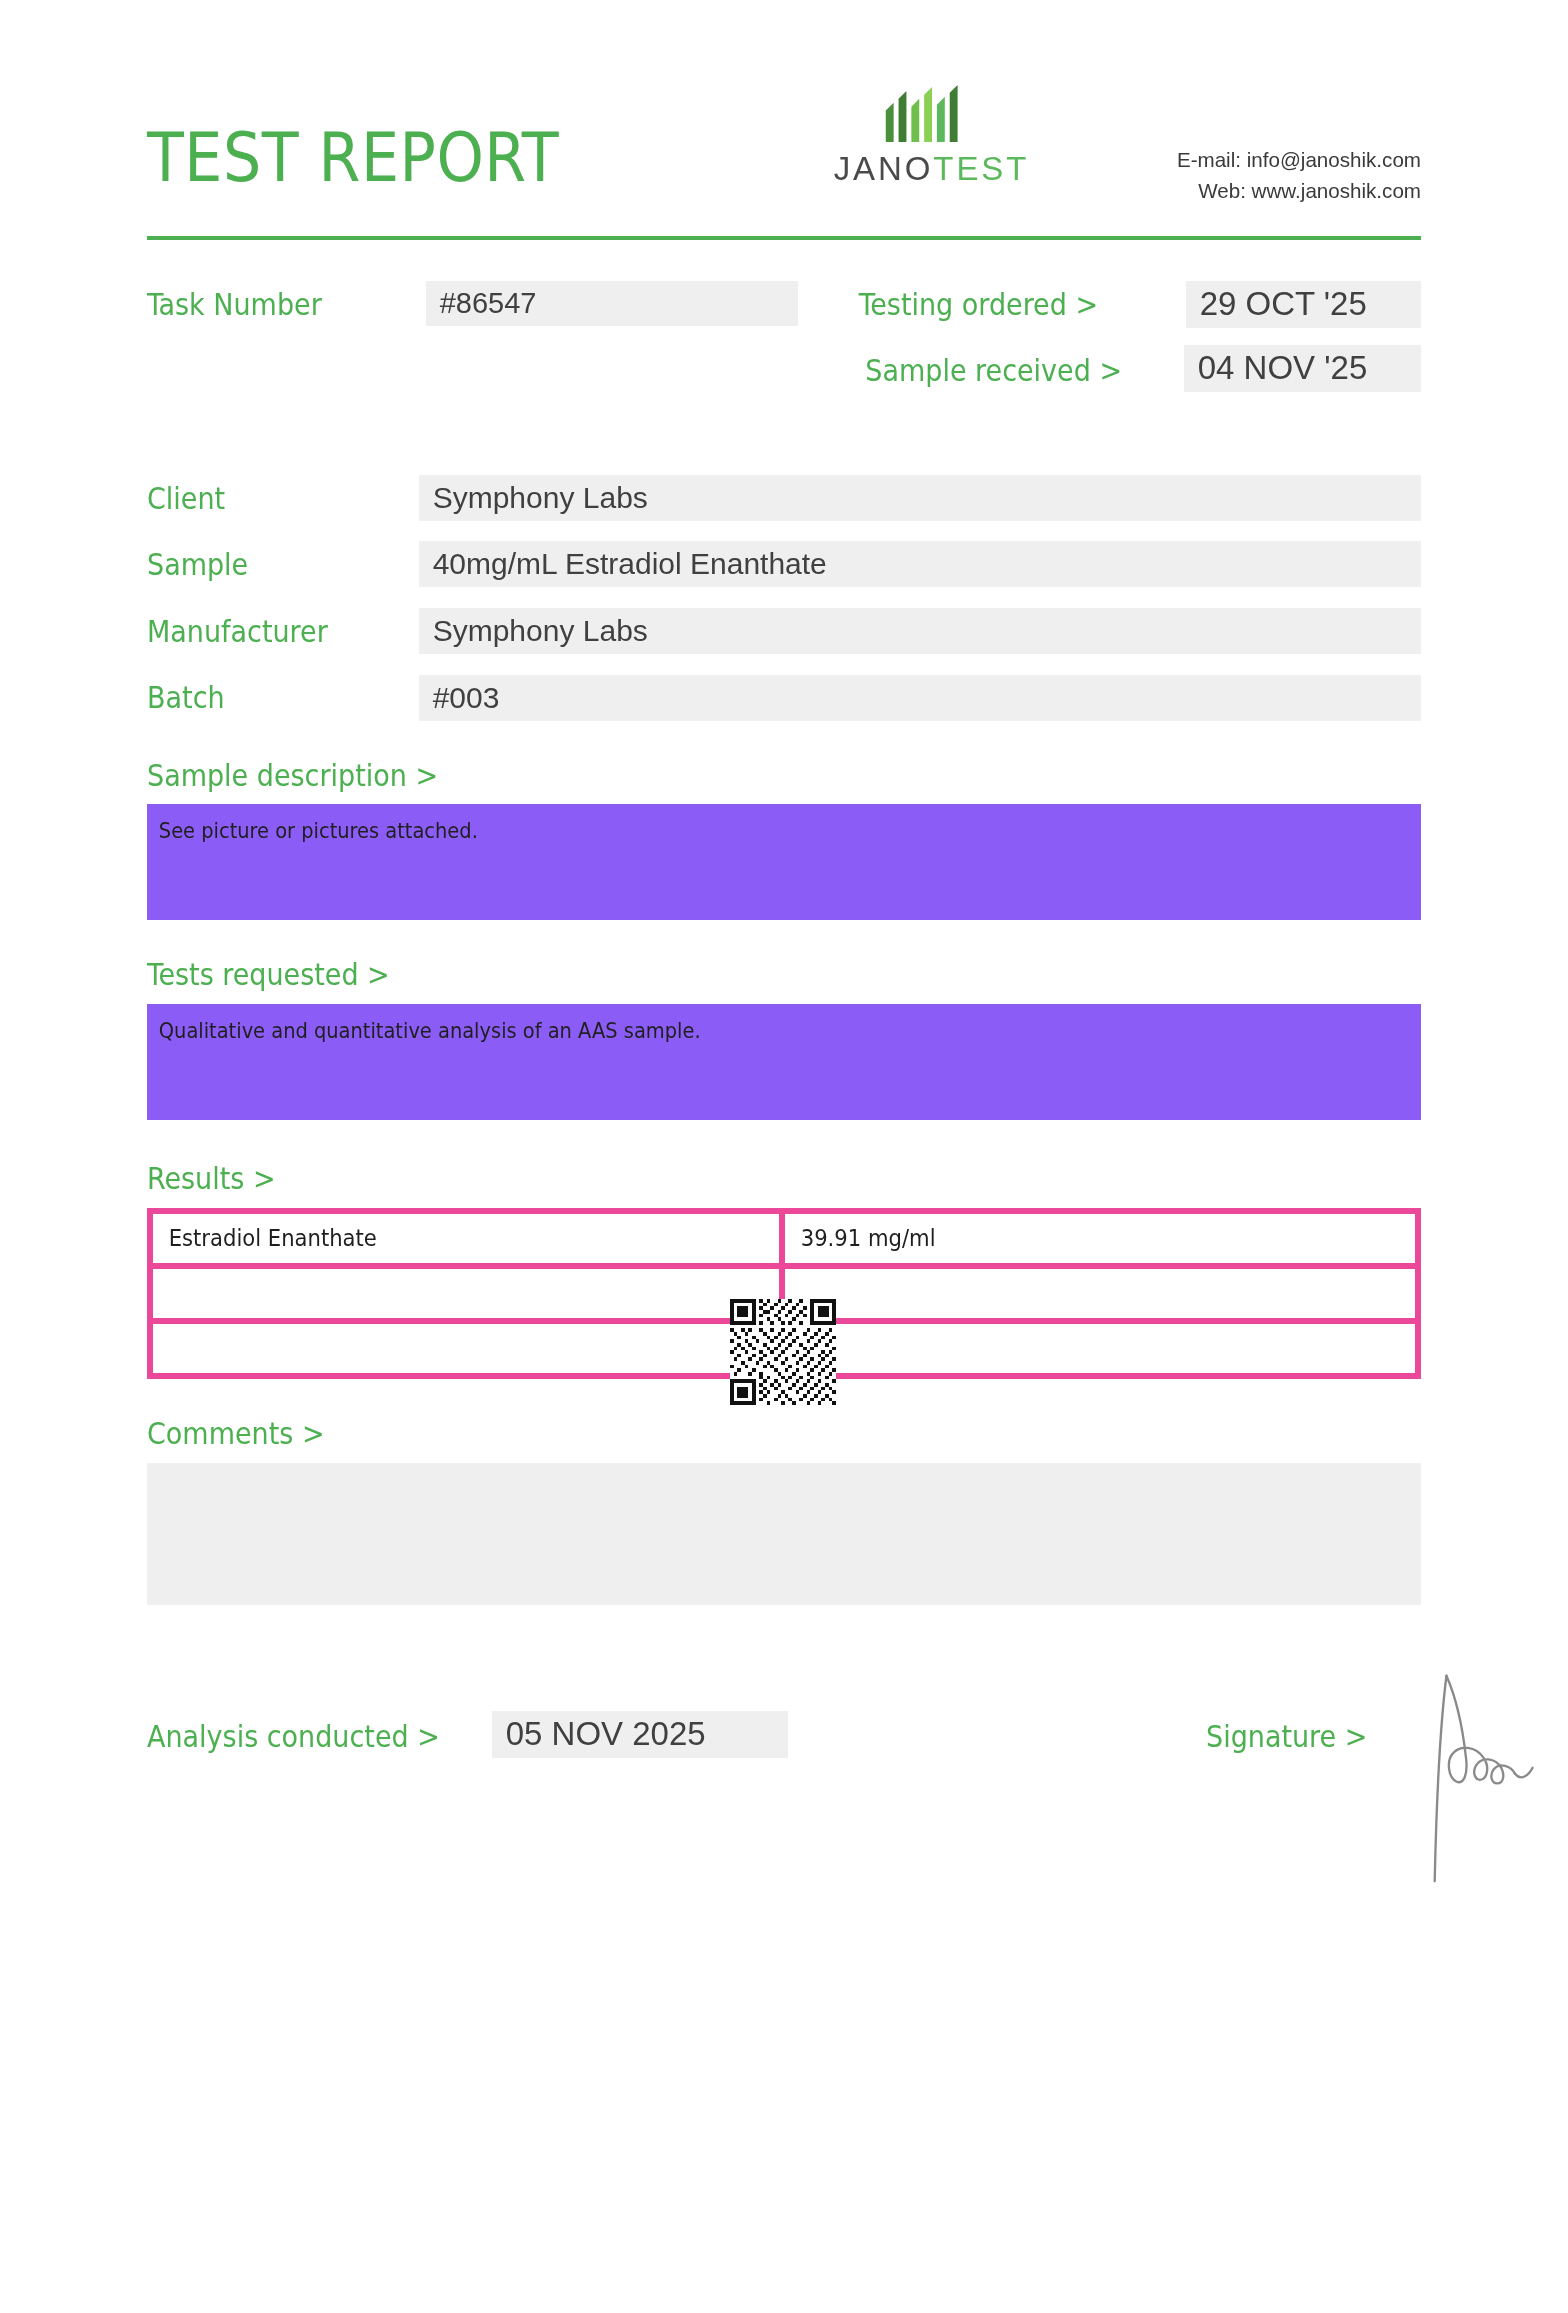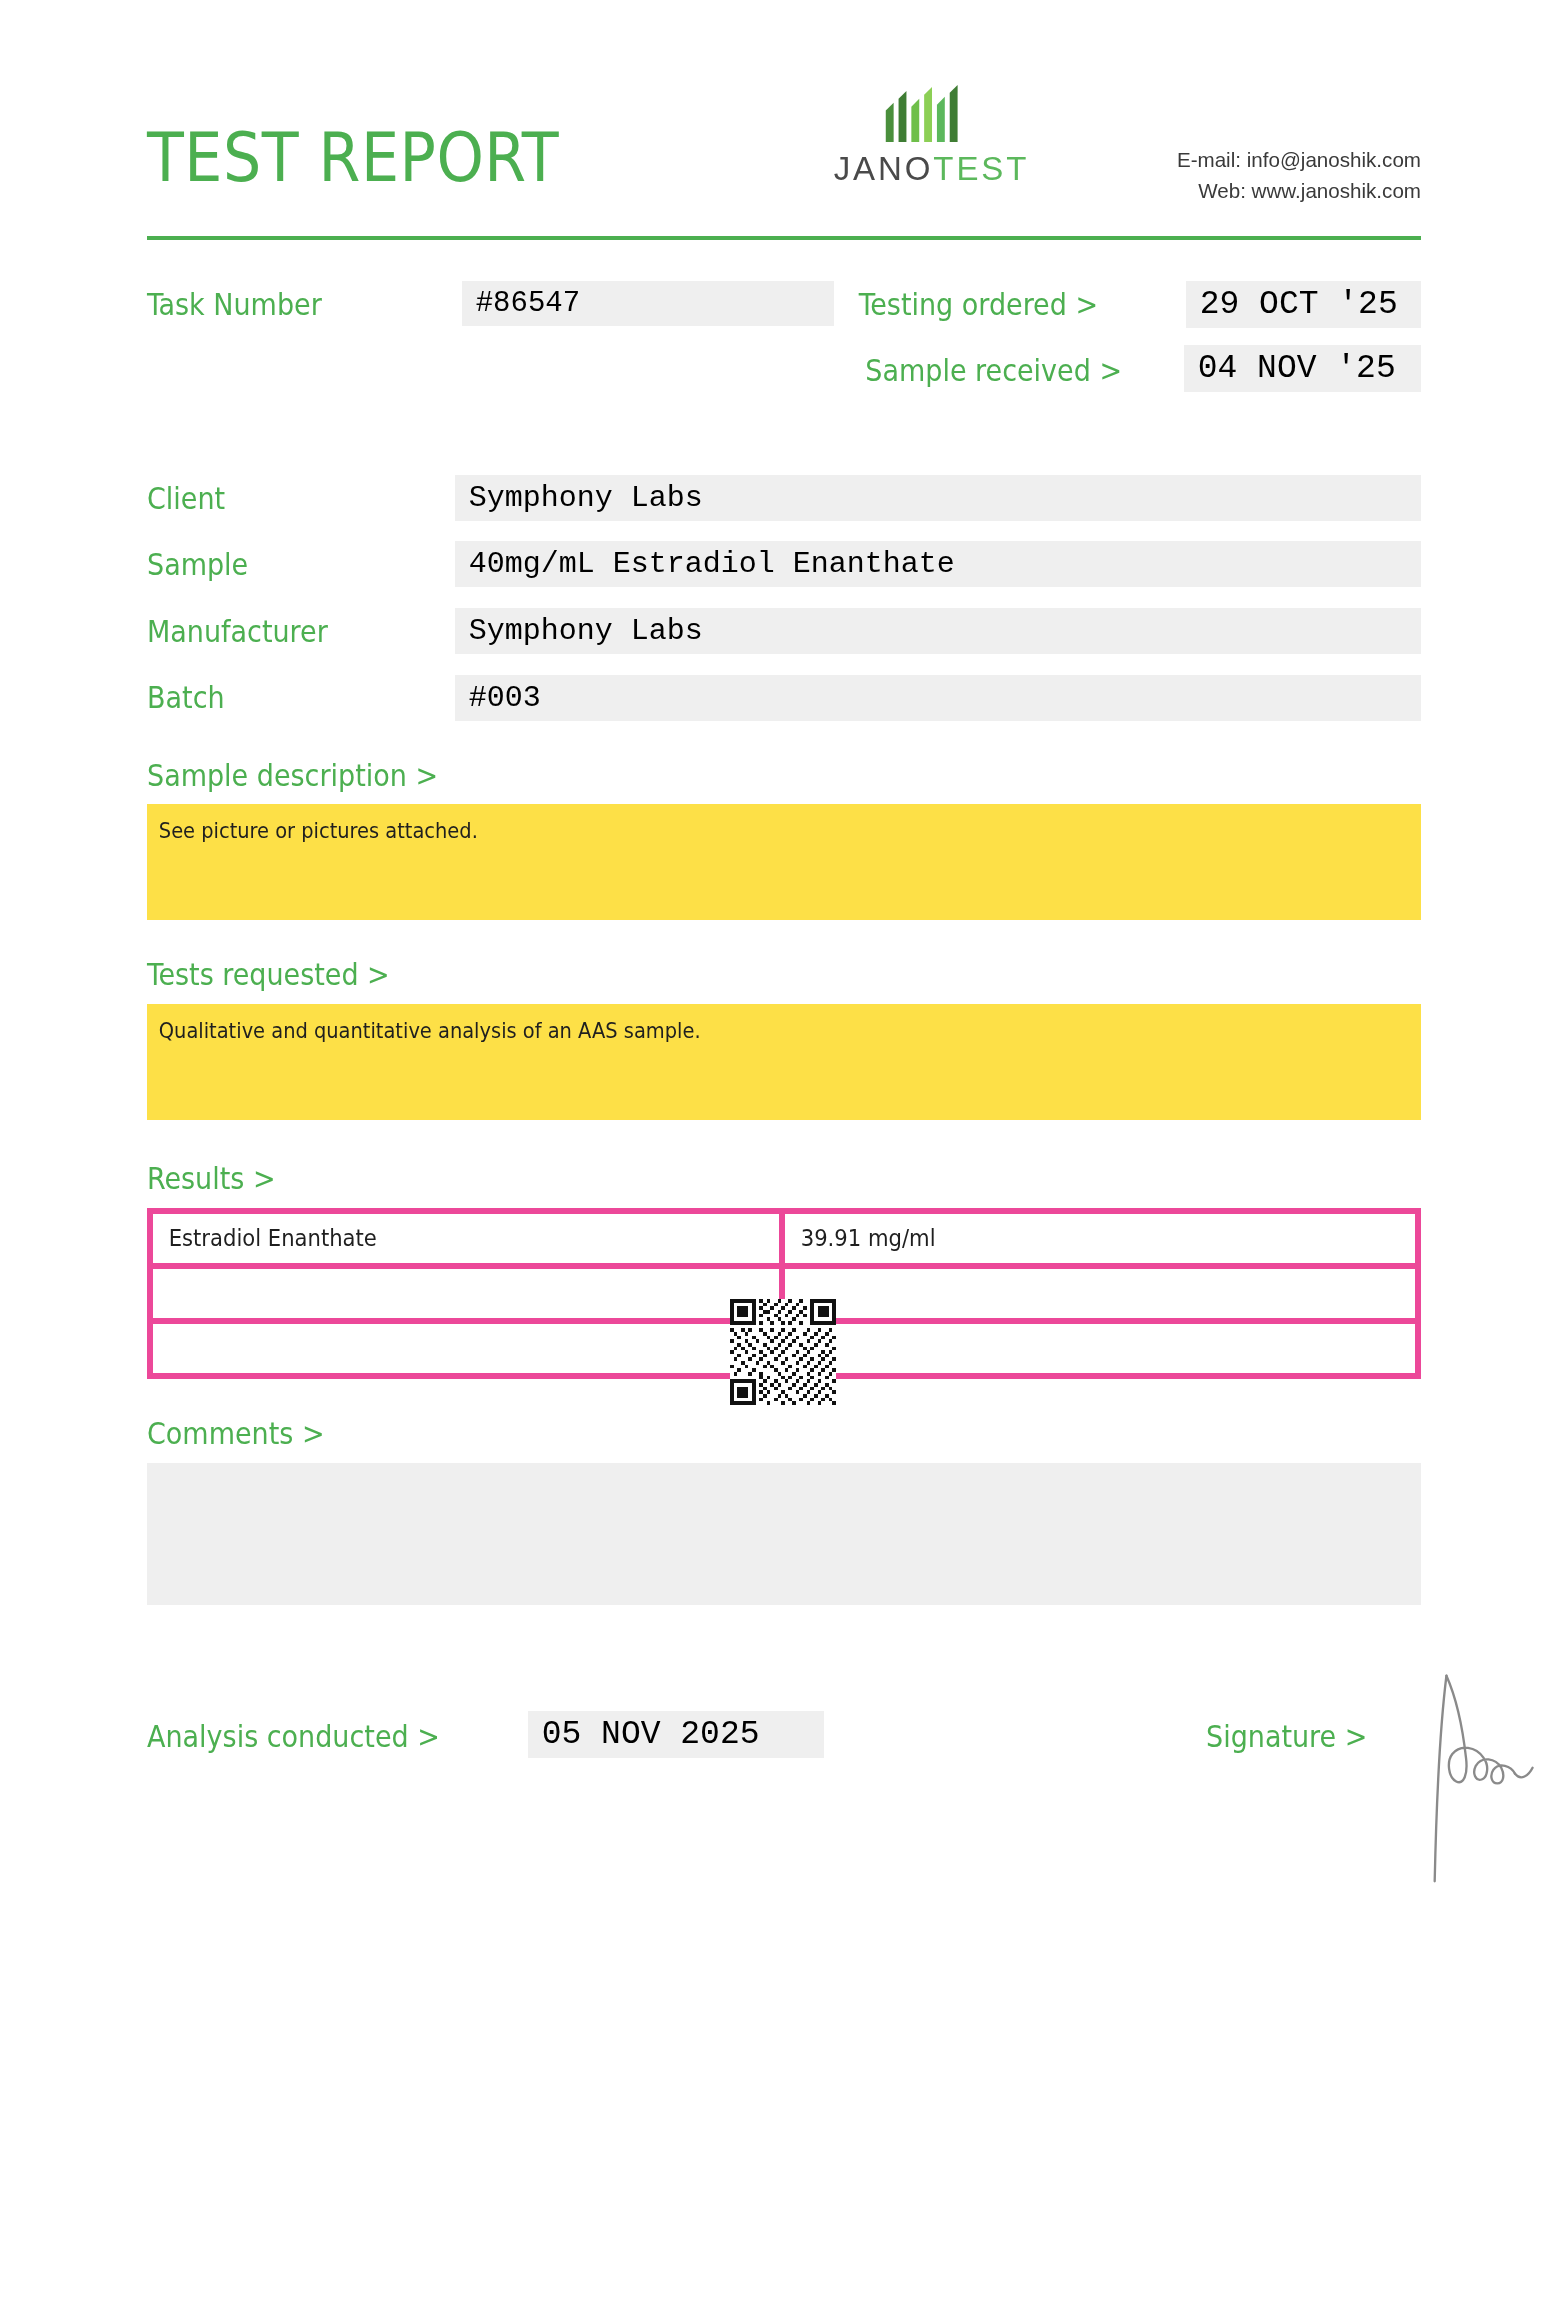--- a/index.html
+++ b/index.html
@@ -90,27 +90,26 @@
     font-size: 30px;
     font-weight: 400;
   }
   .task-number-label {
     position: absolute;
     left: 0;
     top: 5.9px;
   }
   .field-grey {
     background: #efefef;
-    font-family: Liberation Mono, monospace;
+    font-family: Liberation Sans, sans-serif;
     font-size: 29px;
-    color: #000000;
+    color: #404040;
     padding: 5.9px 13.7px;
     display: flex;
     align-items: center;
-    margin-left: 36px;
   }
   .task-number-value {
     position: absolute;
     left: 279px;
     top: 0;
     width: 372px;
     height: 45px;
   }
   .ordered-label {
     position: absolute;
@@ -167,21 +166,21 @@
 
   
   .section-heading {
     color: #4caf50;
     font-family: "DejaVu Sans Condensed", "Liberation Sans", sans-serif;
     font-size: 30px;
     margin-top: 37px;
     margin-bottom: 11.8px;
   }
   .textblock {
-    background: #fde047;
+    background: #8b5cf6;
     height: 116px;
     padding: 13.7px 11.8px;
     font-family: "DejaVu Sans Condensed", "Liberation Sans", sans-serif;
     font-size: 21.6px;
     color: #1f1f1f;
   }
 
   
   .qr {
     position: absolute;

